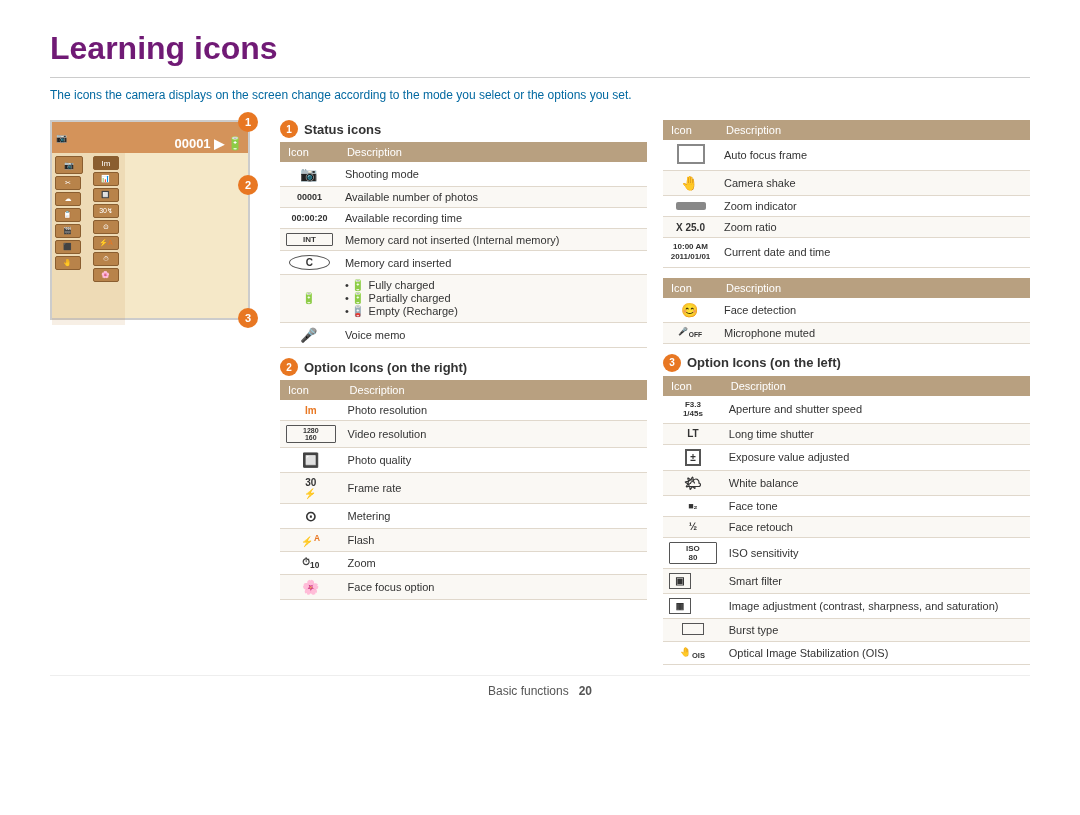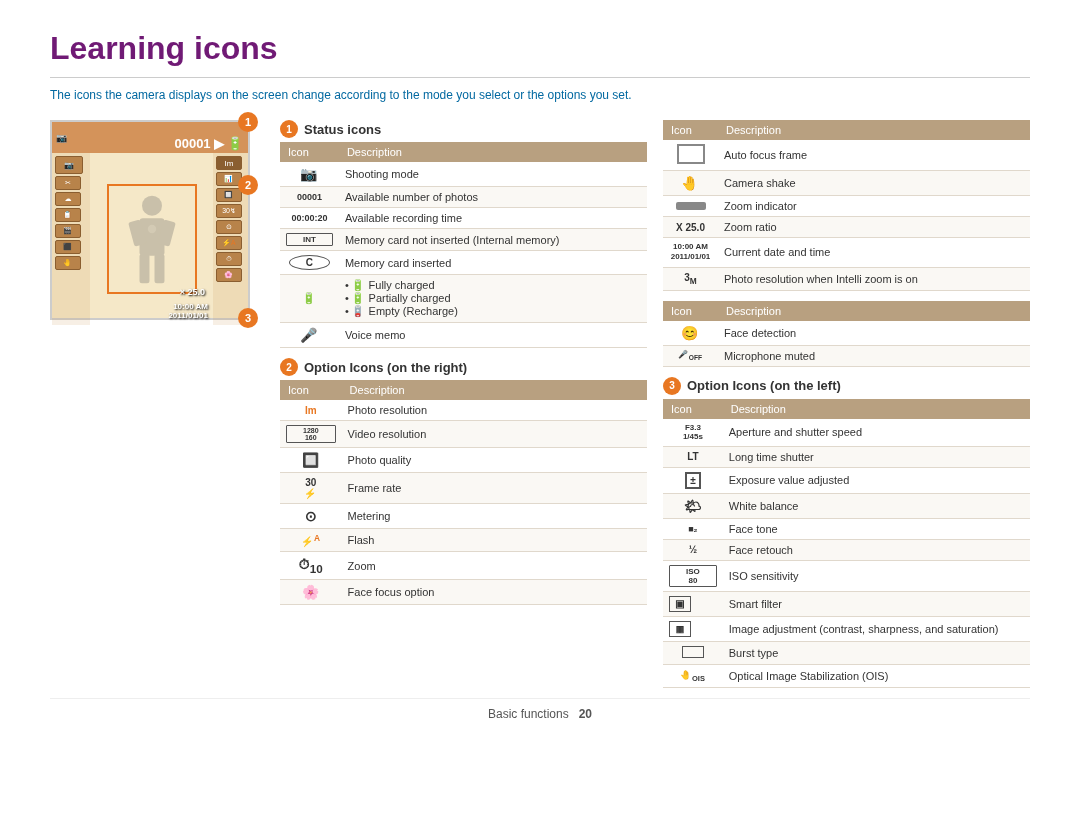--- a/index.html
+++ b/index.html
@@ -253,37 +253,20 @@
           </div>
           <div class="camera-inner">
             <div class="cam-left">
               <div class="cam-icon" style="font-size:8px;">📷</div>
               <div class="cam-icon cam-icon-small" style="font-size:7px;">✂</div>
               <div class="cam-icon cam-icon-small" style="font-size:7px;">☁</div>
               <div class="cam-icon cam-icon-small" style="font-size:7px;">📋</div>
               <div class="cam-icon cam-icon-small" style="font-size:7px;">🎬</div>
               <div class="cam-icon cam-icon-small" style="font-size:7px;">⬛</div>
               <div class="cam-icon cam-icon-small" style="font-size:7px;">🤚</div>
-            </div>
-            <div class="cam-center">
-
-              <svg class="person-silhouette" viewBox="0 0 80 120" fill="#666">
-                <circle cx="40" cy="20" r="12"></circle>
-                <rect x="25" y="35" width="30" height="45" rx="4"></rect>
-                <rect x="15" y="38" width="15" height="30" rx="3" transform="rotate(-15 22 53)"></rect>
-                <rect x="50" y="38" width="15" height="30" rx="3" transform="rotate(15 58 53)"></rect>
-                <rect x="25" y="78" width="12" height="35" rx="3"></rect>
-                <rect x="43" y="78" width="12" height="35" rx="3"></rect>
-
-                <circle cx="40" cy="48" r="5" fill="#888"></circle>
-              </svg>
-
-              <div style="position:absolute; border: 2px solid #e87722; width:90px; height:110px;"></div>
-              <div class="cam-overlay-text">× 25.0</div>
-              <div class="cam-bottom-text">10:00 AM<br>2011/01/01</div>
             </div>
             <div class="cam-right">
               <div class="cam-icon cam-icon-small" style="font-size:8px; background:#8a5e30;">Im</div>
               <div class="cam-icon cam-icon-small" style="font-size:7px;">📊</div>
               <div class="cam-icon cam-icon-small" style="font-size:7px;">🔲</div>
               <div class="cam-icon cam-icon-small" style="font-size:7px;">30↯</div>
               <div class="cam-icon cam-icon-small" style="font-size:7px;">⊙</div>
               <div class="cam-icon cam-icon-small" style="font-size:7px; color:#e87722;">⚡A</div>
               <div class="cam-icon cam-icon-small" style="font-size:7px;">⏱</div>
               <div class="cam-icon cam-icon-small" style="font-size:7px;">🌸</div>
@@ -386,21 +369,21 @@
               </tr>
               <tr>
                 <td class="icon-cell"><span class="icon-sym">⊙</span></td>
                 <td>Metering</td>
               </tr>
               <tr>
                 <td class="icon-cell bold icon-orange">⚡<sup>A</sup></td>
                 <td>Flash</td>
               </tr>
               <tr>
-                <td class="icon-cell bold" style="font-size:14px;">⏱<sub>10</sub></td>
+                <td class="icon-cell bold" style="font-size:10px;">⏱<sub>10</sub></td>
                 <td>Zoom</td>
               </tr>
               <tr>
                 <td class="icon-cell"><span class="icon-sym">🌸</span></td>
                 <td>Face focus option</td>
               </tr>
             </tbody>
           </table>
         </div>
       </div>
@@ -430,24 +413,20 @@
               </td>
               <td>Zoom indicator</td>
             </tr>
             <tr>
               <td class="icon-cell bold" style="font-size:10px;">X 25.0</td>
               <td>Zoom ratio</td>
             </tr>
             <tr>
               <td class="icon-cell bold" style="font-size:8px; line-height:1.3;">10:00 AM<br>2011/01/01</td>
               <td>Current date and time</td>
-            </tr>
-            <tr>
-              <td class="icon-cell bold">3<sub>M</sub></td>
-              <td>Photo resolution when Intelli zoom is on</td>
             </tr>
           </tbody>
         </table>
 
         <table>
           <thead>
             <tr>
               <th>Icon</th>
               <th>Description</th>
             </tr>

